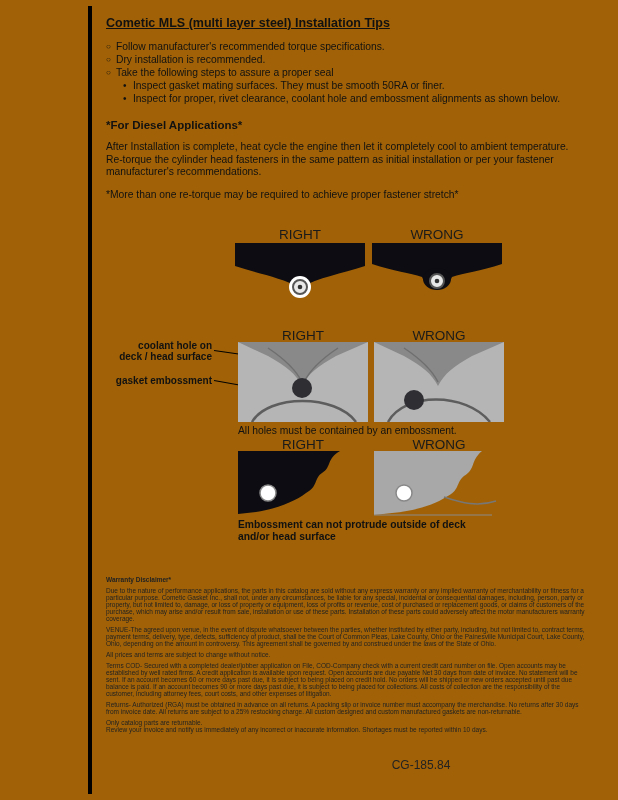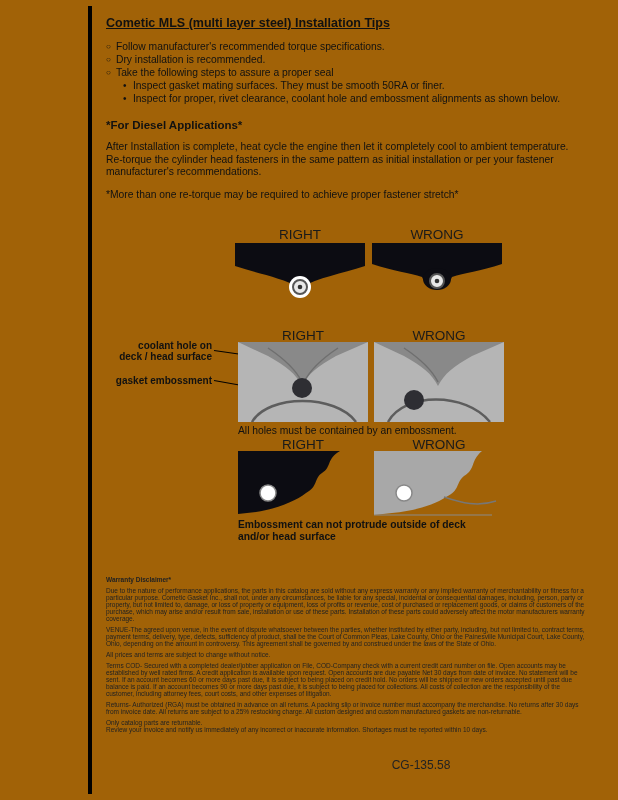--- a/index.html
+++ b/index.html
@@ -160,14 +160,14 @@
     <p class="lg-head">Warranty Disclaimer*</p>
     <p>Due to the nature of performance applications, the parts in this catalog are sold without any express warranty or any implied warranty of merchantability or fitness for a particular purpose.  Cometic Gasket Inc., shall not, under any circumstances, be liable for any special, incidental or consequential damages, including, person, party or property, but not limited to, damage, or loss of property or equipment, loss of profits or revenue, cost of purchased or replacement goods, or claims of customers of the purchase, which may arise and/or result from sale, installation or use of these parts.  Installation of these parts could adversely affect the motor manufacturers warranty coverage.</p>
     <p>VENUE-The agreed upon venue, in the event of dispute whatsoever between the parties, whether instituted by either party, including, but not limited to, contract terms, payment terms, delivery, type, defects, sufficiency of product, shall be the Court of Common Pleas, Lake County, Ohio or the Painesville Municipal Court, Lake County, Ohio, depending on the amount in controversy. This agreement shall be governed by and construed under the laws of the State of Ohio.</p>
     <p>All prices and terms are subject to change without notice.</p>
     <p>Terms COD- Secured with a completed dealer/jobber application on File, COD-Company check with a current credit card number on file.  Open accounts may be established by well rated firms.  A credit application is available upon request.  Open accounts are due payable Net 30 days from date of invoice.  No statement will be sent.  If an account becomes 60 or more days past due, it is subject to being placed on credit hold.  No orders will be shipped or new orders accepted until past due balance is paid.  If an account becomes 90 or more days past due, it is subject to being placed for collections.  All costs of collection are the responsibility of the customer, including attorney fees, court costs, and other expenses of litigation.</p>
     <p>Returns- Authorized (RGA) must be obtained in advance on all returns.  A packing slip or invoice number must accompany the merchandise.  No returns after 30 days from invoice date.  All returns are subject to a 25% restocking charge.  All custom designed and custom manufactured gaskets are non-returnable.</p>
     <p style="margin-bottom:0;">Only catalog parts are returnable.</p>
     <p>Review your invoice and notify us immediately of any incorrect or inaccurate information.  Shortages must be reported within 10 days.</p>
   </div>
 
-  <div class="footer-code">CG-135.58</div>
+  <div class="footer-code">CG-185.84</div>
 </div>
 
 </body></html>

